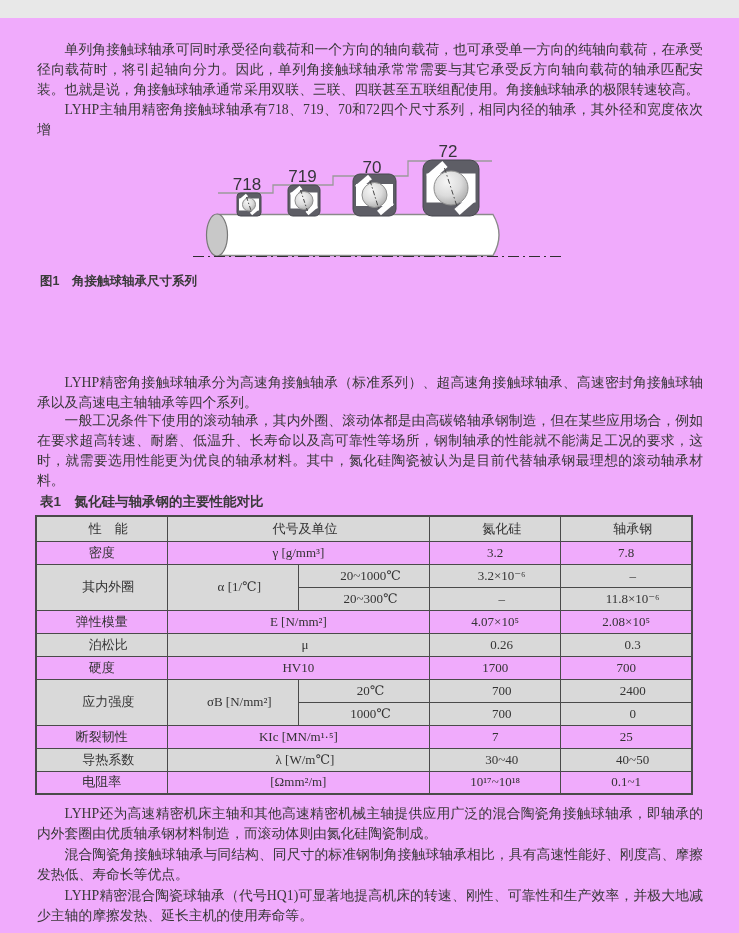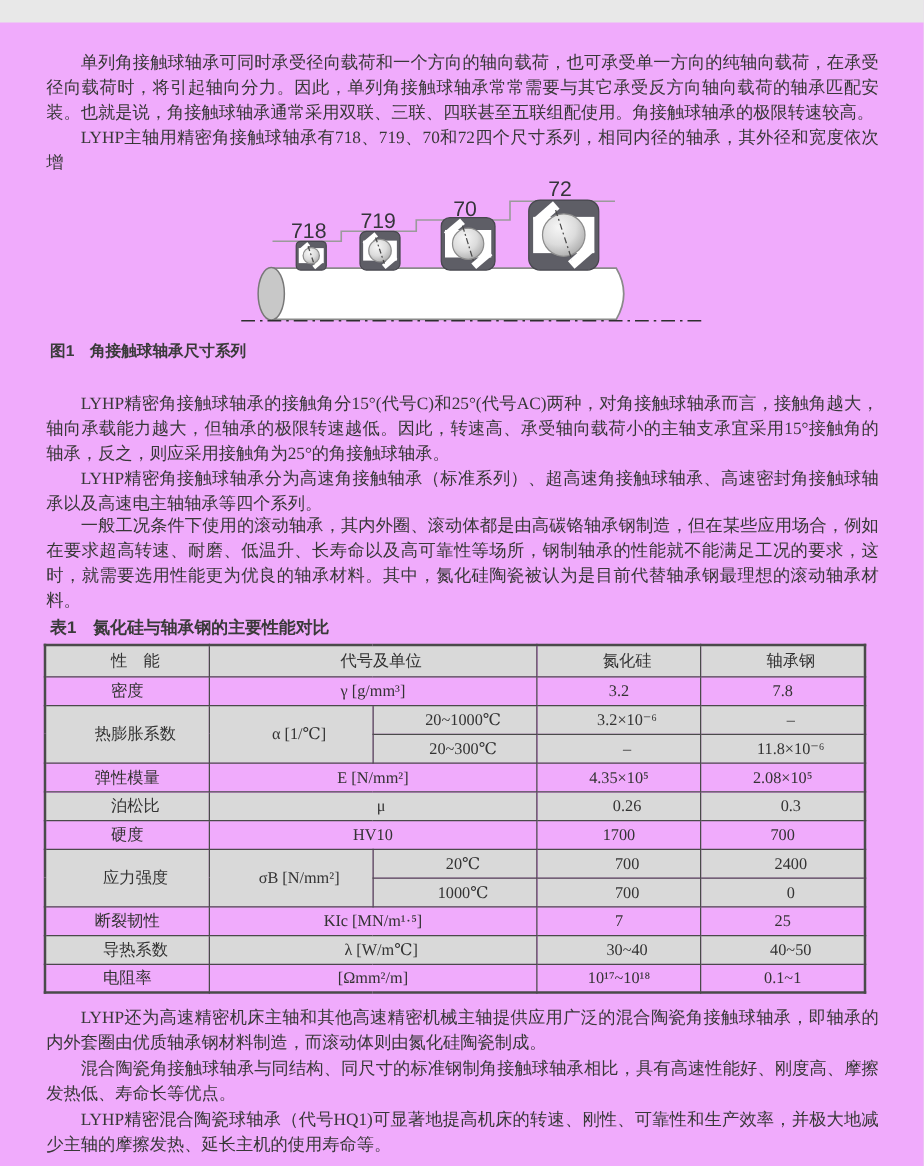--- a/index.html
+++ b/index.html
@@ -99,21 +99,20 @@
 
       <text class="lbl" x="117" y="54" text-anchor="middle">718</text>
       <text class="lbl" x="172.5" y="46" text-anchor="middle">719</text>
       <text class="lbl" x="242" y="36.5" text-anchor="middle">70</text>
       <text class="lbl" x="318" y="20.5" text-anchor="middle">72</text>
     </svg>
   </div>
 
   <div class="fig-caption">图1　角接触球轴承尺寸系列</div>
 
-  <div class="para" style="top:295px;">LYHP精密角接触球轴承的接触角分15°(代号C)和25°(代号AC)两种，对角接触球轴承而言，接触角越大，轴向承载能力越大，但轴承的极限转速越低。因此，转速高、承受轴向载荷小的主轴支承宜采用15°接触角的轴承，反之，则应采用接触角为25°的角接触球轴承。</div>
   <div class="para" style="top:355px;">LYHP精密角接触球轴承分为高速角接触轴承（标准系列）、超高速角接触球轴承、高速密封角接触球轴承以及高速电主轴轴承等四个系列。</div>
   <div class="para" style="top:393px;">一般工况条件下使用的滚动轴承，其内外圈、滚动体都是由高碳铬轴承钢制造，但在某些应用场合，例如在要求超高转速、耐磨、低温升、长寿命以及高可靠性等场所，钢制轴承的性能就不能满足工况的要求，这时，就需要选用性能更为优良的轴承材料。其中，氮化硅陶瓷被认为是目前代替轴承钢最理想的滚动轴承材料。</div>
 
   <div class="tbl-title">表1　氮化硅与轴承钢的主要性能对比</div>
 
   <table class="props">
     <colgroup>
         <col style="width:20%">
         <col style="width:20%">
         <col style="width:20%">
@@ -127,35 +126,35 @@
       <th>氮化硅</th>
       <th>轴承钢</th>
     </tr>
     <tr>
       <td>密度</td>
       <td colspan="2">γ [g/mm³]</td>
       <td>3.2</td>
       <td>7.8</td>
     </tr>
     <tr class="shade">
-      <td rowspan="2">热膨胀系数</td>
+      <td rowspan="2">其内外圈</td>
       <td rowspan="2">α [1/℃]</td>
       <td>20~1000℃</td>
       <td>3.2×10⁻⁶</td>
       <td>–</td>
     </tr>
     <tr class="shade">
       <td>20~300℃</td>
       <td>–</td>
       <td>11.8×10⁻⁶</td>
     </tr>
     <tr>
       <td>弹性模量</td>
       <td colspan="2">E [N/mm²]</td>
-      <td>4.35×10⁵</td>
+      <td>4.07×10⁵</td>
       <td>2.08×10⁵</td>
     </tr>
     <tr class="shade">
       <td>泊松比</td>
       <td colspan="2">μ</td>
       <td>0.26</td>
       <td>0.3</td>
     </tr>
     <tr>
       <td>硬度</td>

